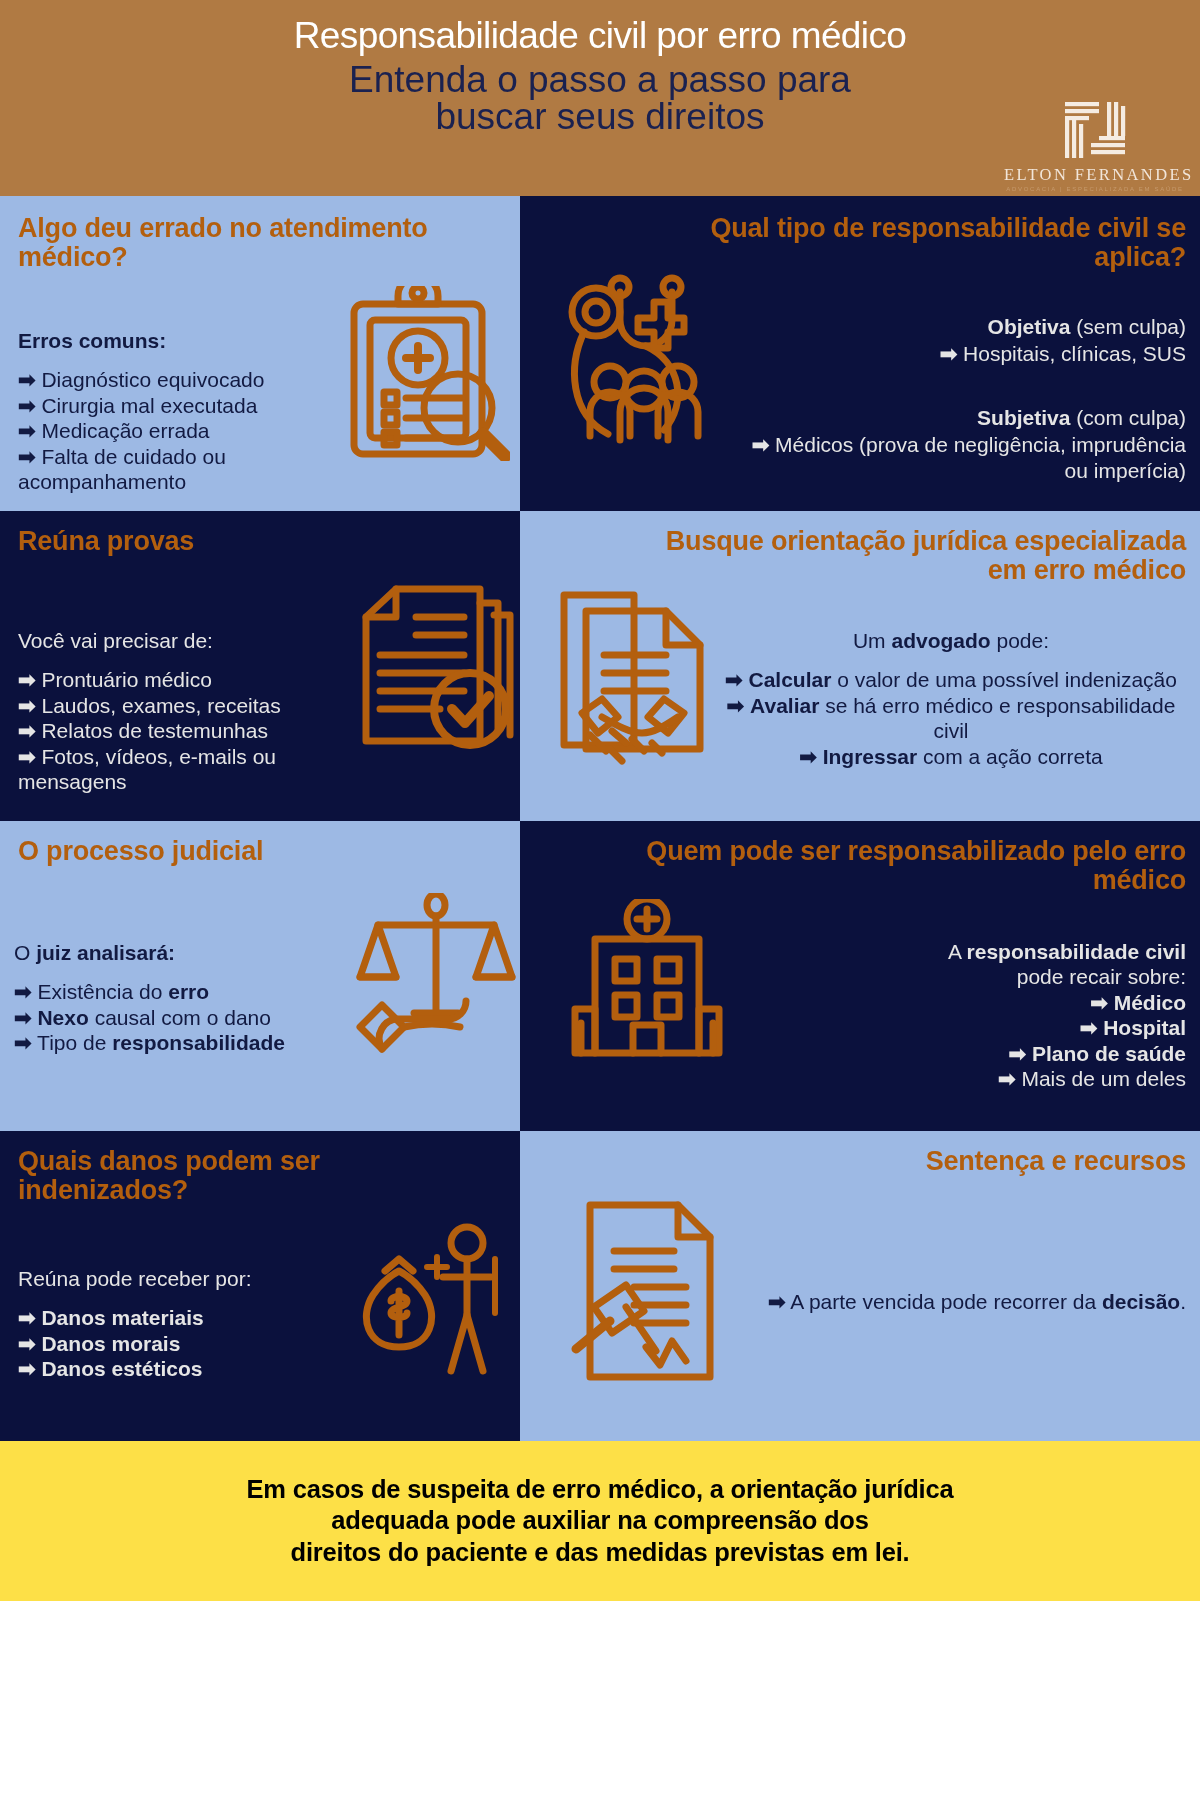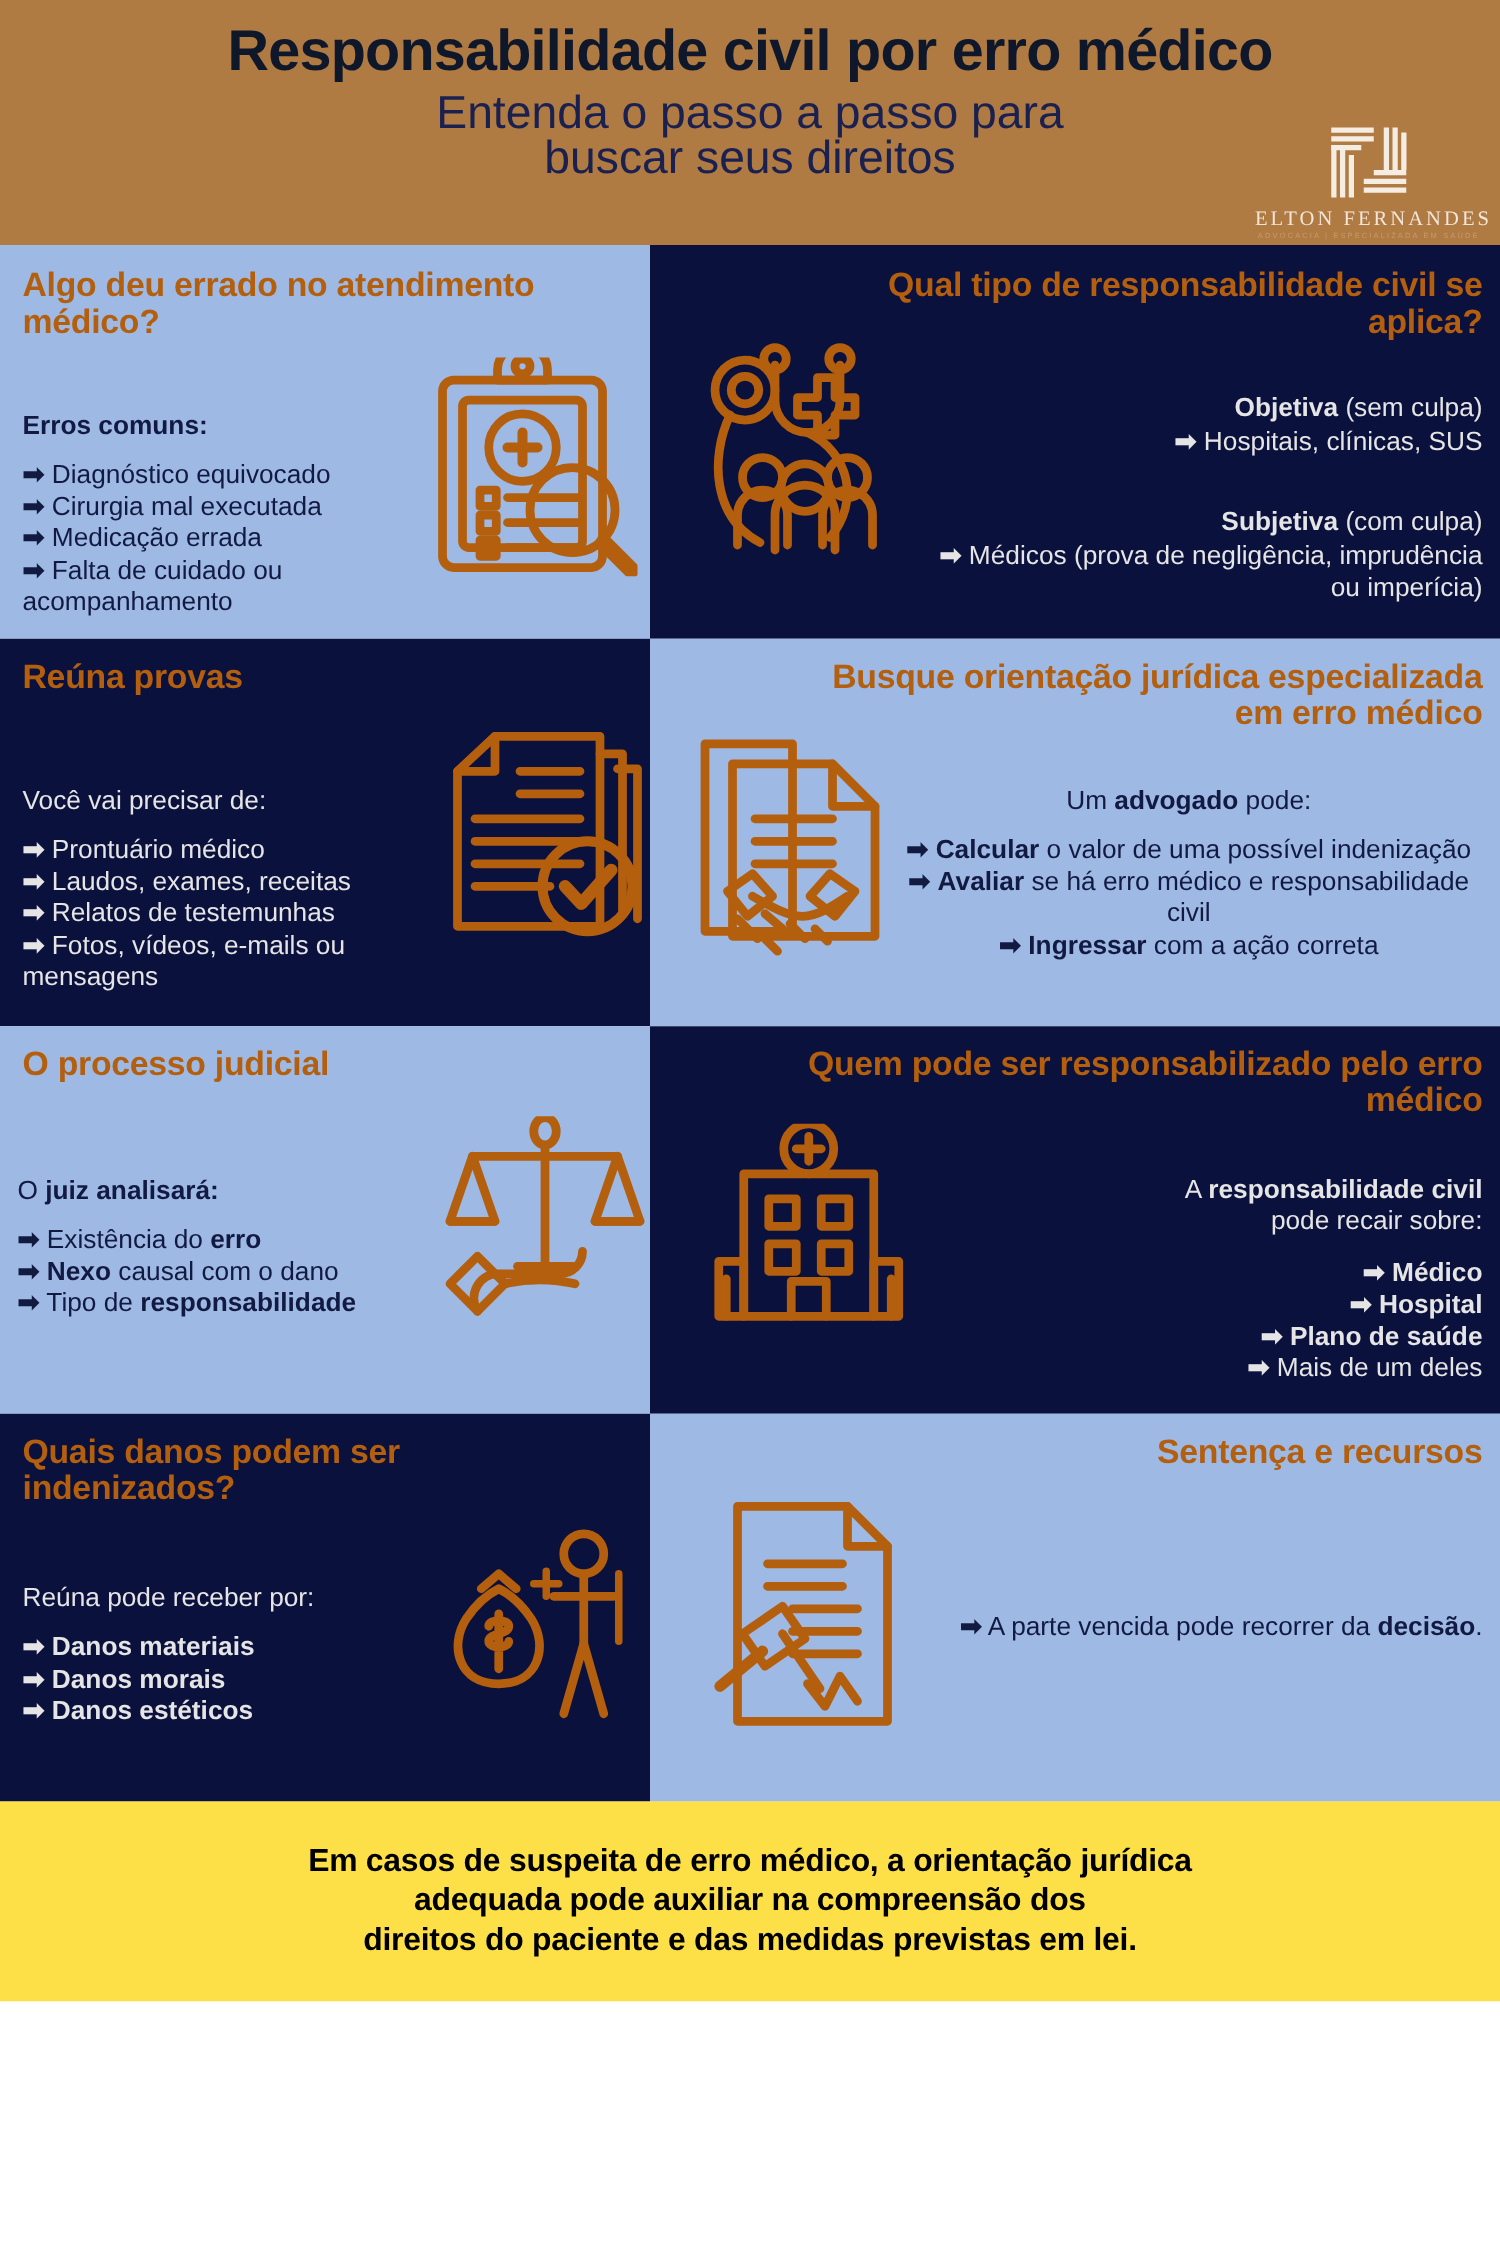--- a/index.html
+++ b/index.html
@@ -18,23 +18,23 @@
     position:relative;
     height:196px;
     background:#b07a43;
     display:flex;
     align-items:flex-start;
     justify-content:center;
     padding-top:16px;
   }
   .header-text { text-align:center; width:100%; }
   .header-title {
-    font-size:46px;
-    font-weight:bold;
-    color:#0f172a;
+    font-size:37px;
+    font-weight:normal;
+    color:#ffffff;
     letter-spacing:-0.6px;
     line-height:1.06;
     white-space:nowrap;
   }
   .header-sub {
     font-size:37px;
     color:#1a2150;
     line-height:1.1;
     margin-top:5px;
     font-weight:400;
@@ -329,21 +329,21 @@
               <path d="M68 154 v-28 h28 v28"></path>
               <path d="M10 110 h20 v44 h-20 z"></path>
               <path d="M134 110 h20 v44 h-20 z"></path>
               <path d="M16 124 v30 M148 124 v30"></path>
             </g>
           </svg>
         </div>
 
         <div class="body-text txt-white" style="right:14px; top:118px; width:470px; text-align:right;">
           <span class="li"><span>A </span><span class="b">responsabilidade civil</span></span>
-          <span class="li" style="margin-bottom:16px;">pode recair sobre:</span>
+          <span class="li" style="">pode recair sobre:</span>
           <span class="li"><span class="arrow">➡</span> <span class="b">Médico</span></span>
           <span class="li"><span class="arrow">➡</span> <span class="b">Hospital</span></span>
           <span class="li"><span class="arrow">➡</span> <span class="b">Plano de saúde</span></span>
           <span class="li"><span class="arrow">➡</span> <span>Mais de um deles</span></span>
         </div>
       </div>
     </div>
 
     <div class="cell dark">
       <div class="cell-inner">

